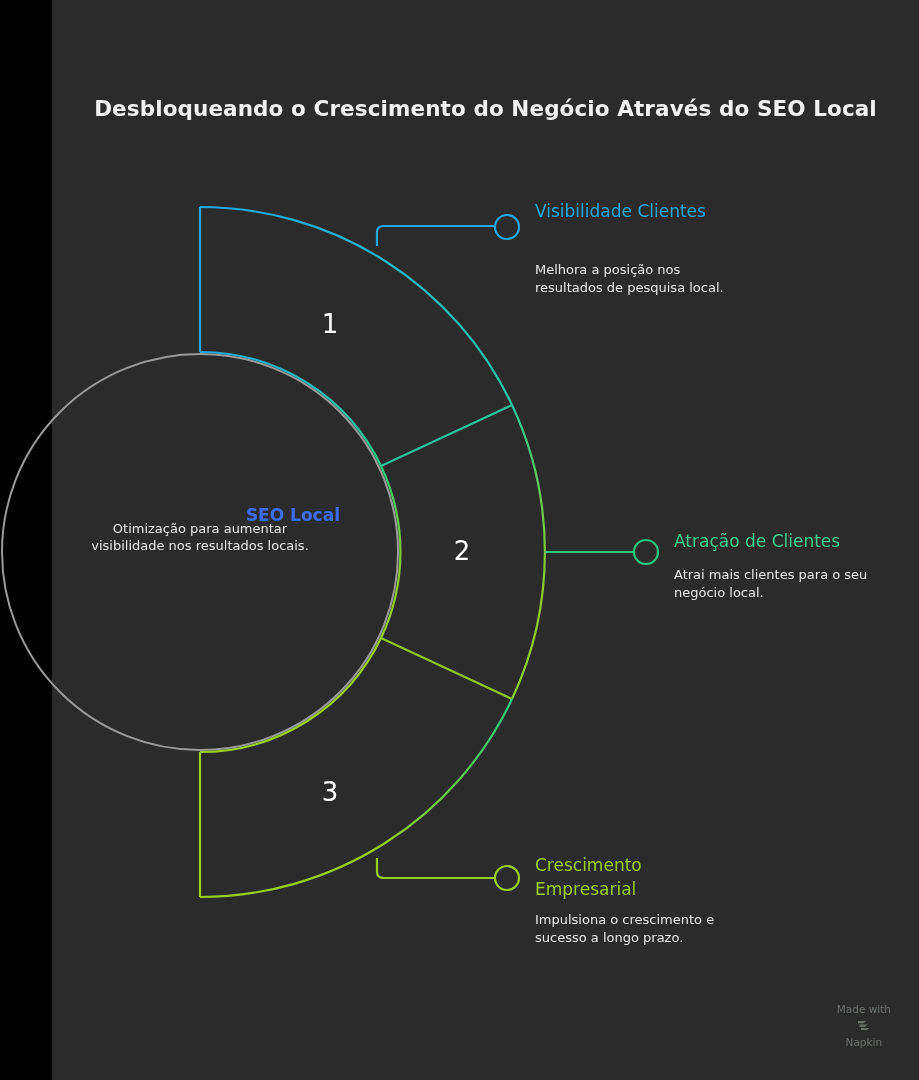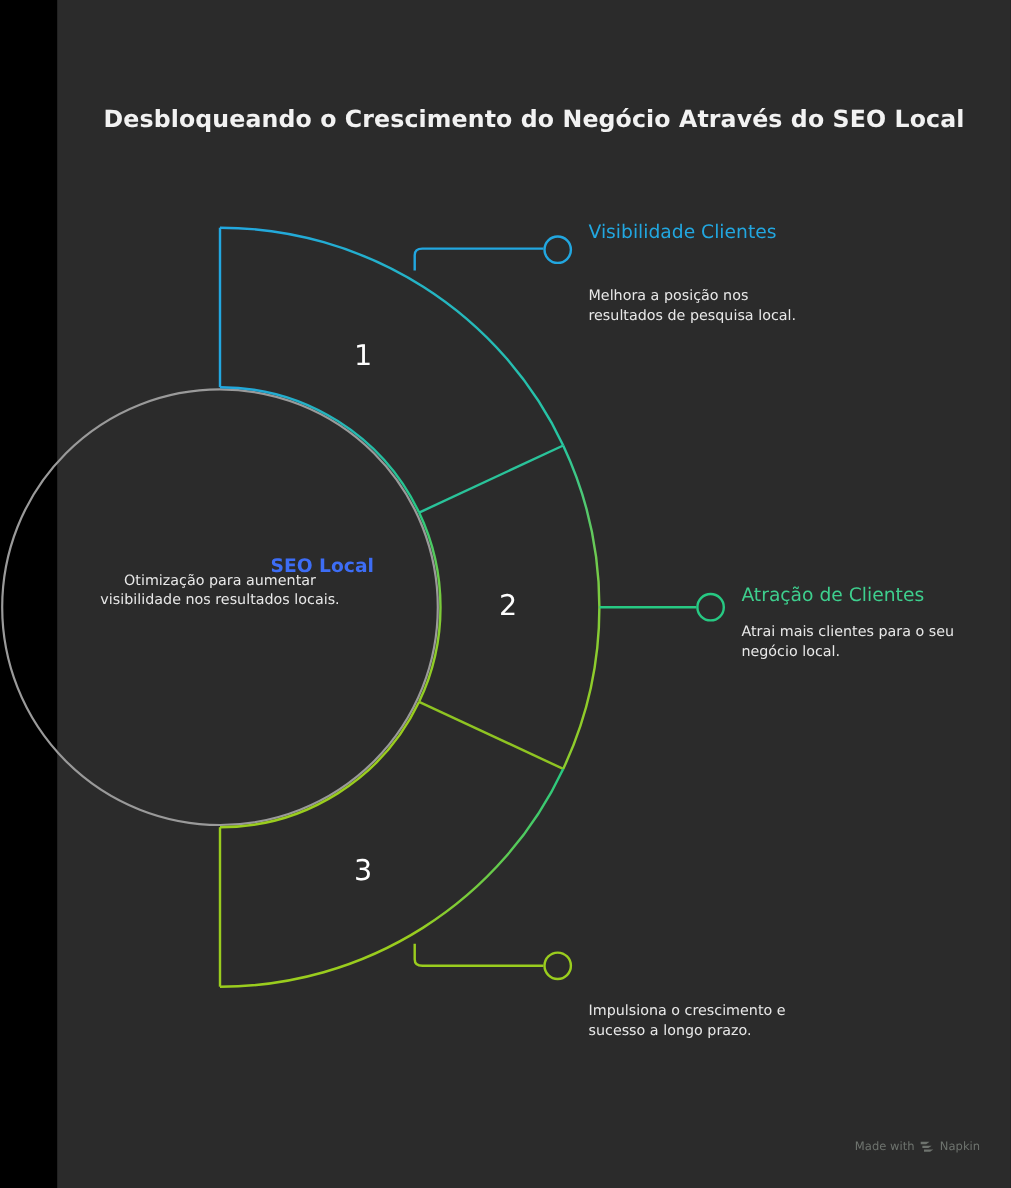--- a/index.html
+++ b/index.html
@@ -80,20 +80,21 @@
   }
   #watermark {
     position:absolute;
     right:28px; bottom:32px;
     display:flex;
     align-items:center;
     gap:5px;
     color:#6e736e;
     font-size:10.5px;
     font-family:"DejaVu Sans", sans-serif;
+    flex-direction:column;
   }
   #watermark svg { display:block; }
 </style>
 </head>
 <body>
 
 <div id="canvas">
 
   <div class="panel-bg"></div>
 
@@ -162,20 +163,21 @@
 
   <div class="hub-title" style="left:60px; top:505px; width:280px;">SEO Local</div>
   <div class="hub-desc" style="left:85px; top:520px; width:230px;">Otimização para aumentar visibilidade nos resultados locais.</div>
 
   <div class="branch-title" style="left:535px; top:199px; width:220px; color:#22a7e0;">Visibilidade Clientes</div>
   <div class="branch-desc" style="left:535px; top:261px; width:200px;">Melhora a posição nos resultados de pesquisa local.</div>
 
   <div class="branch-title" style="left:674px; top:529px; width:230px; color:#3ecf8e;">Atração de Clientes</div>
   <div class="branch-desc" style="left:674px; top:566px; width:215px;">Atrai mais clientes para o seu negócio local.</div>
 
+  <div class="branch-title" style="left:535px; top:853px; width:210px; color:#9acd1e;">Crescimento Empresarial</div>
   <div class="branch-desc" style="left:535px; top:911px; width:215px;">Impulsiona o crescimento e sucesso a longo prazo.</div>
 
   <div id="watermark">
     <span>Made with</span>
     <span>
       <svg width="13" height="11" viewBox="0 0 13 11">
         <path d="M1 1 L9 1 L6 3.2 L1 3.2 Z" fill="#6e736e"></path>
         <path d="M2.5 4.5 L11 4.5 L8 6.7 L2.5 6.7 Z" fill="#6e736e"></path>
         <path d="M4 8 L12.5 8 L9.5 10 L4 10 Z" fill="#6e736e"></path>
       </svg>

